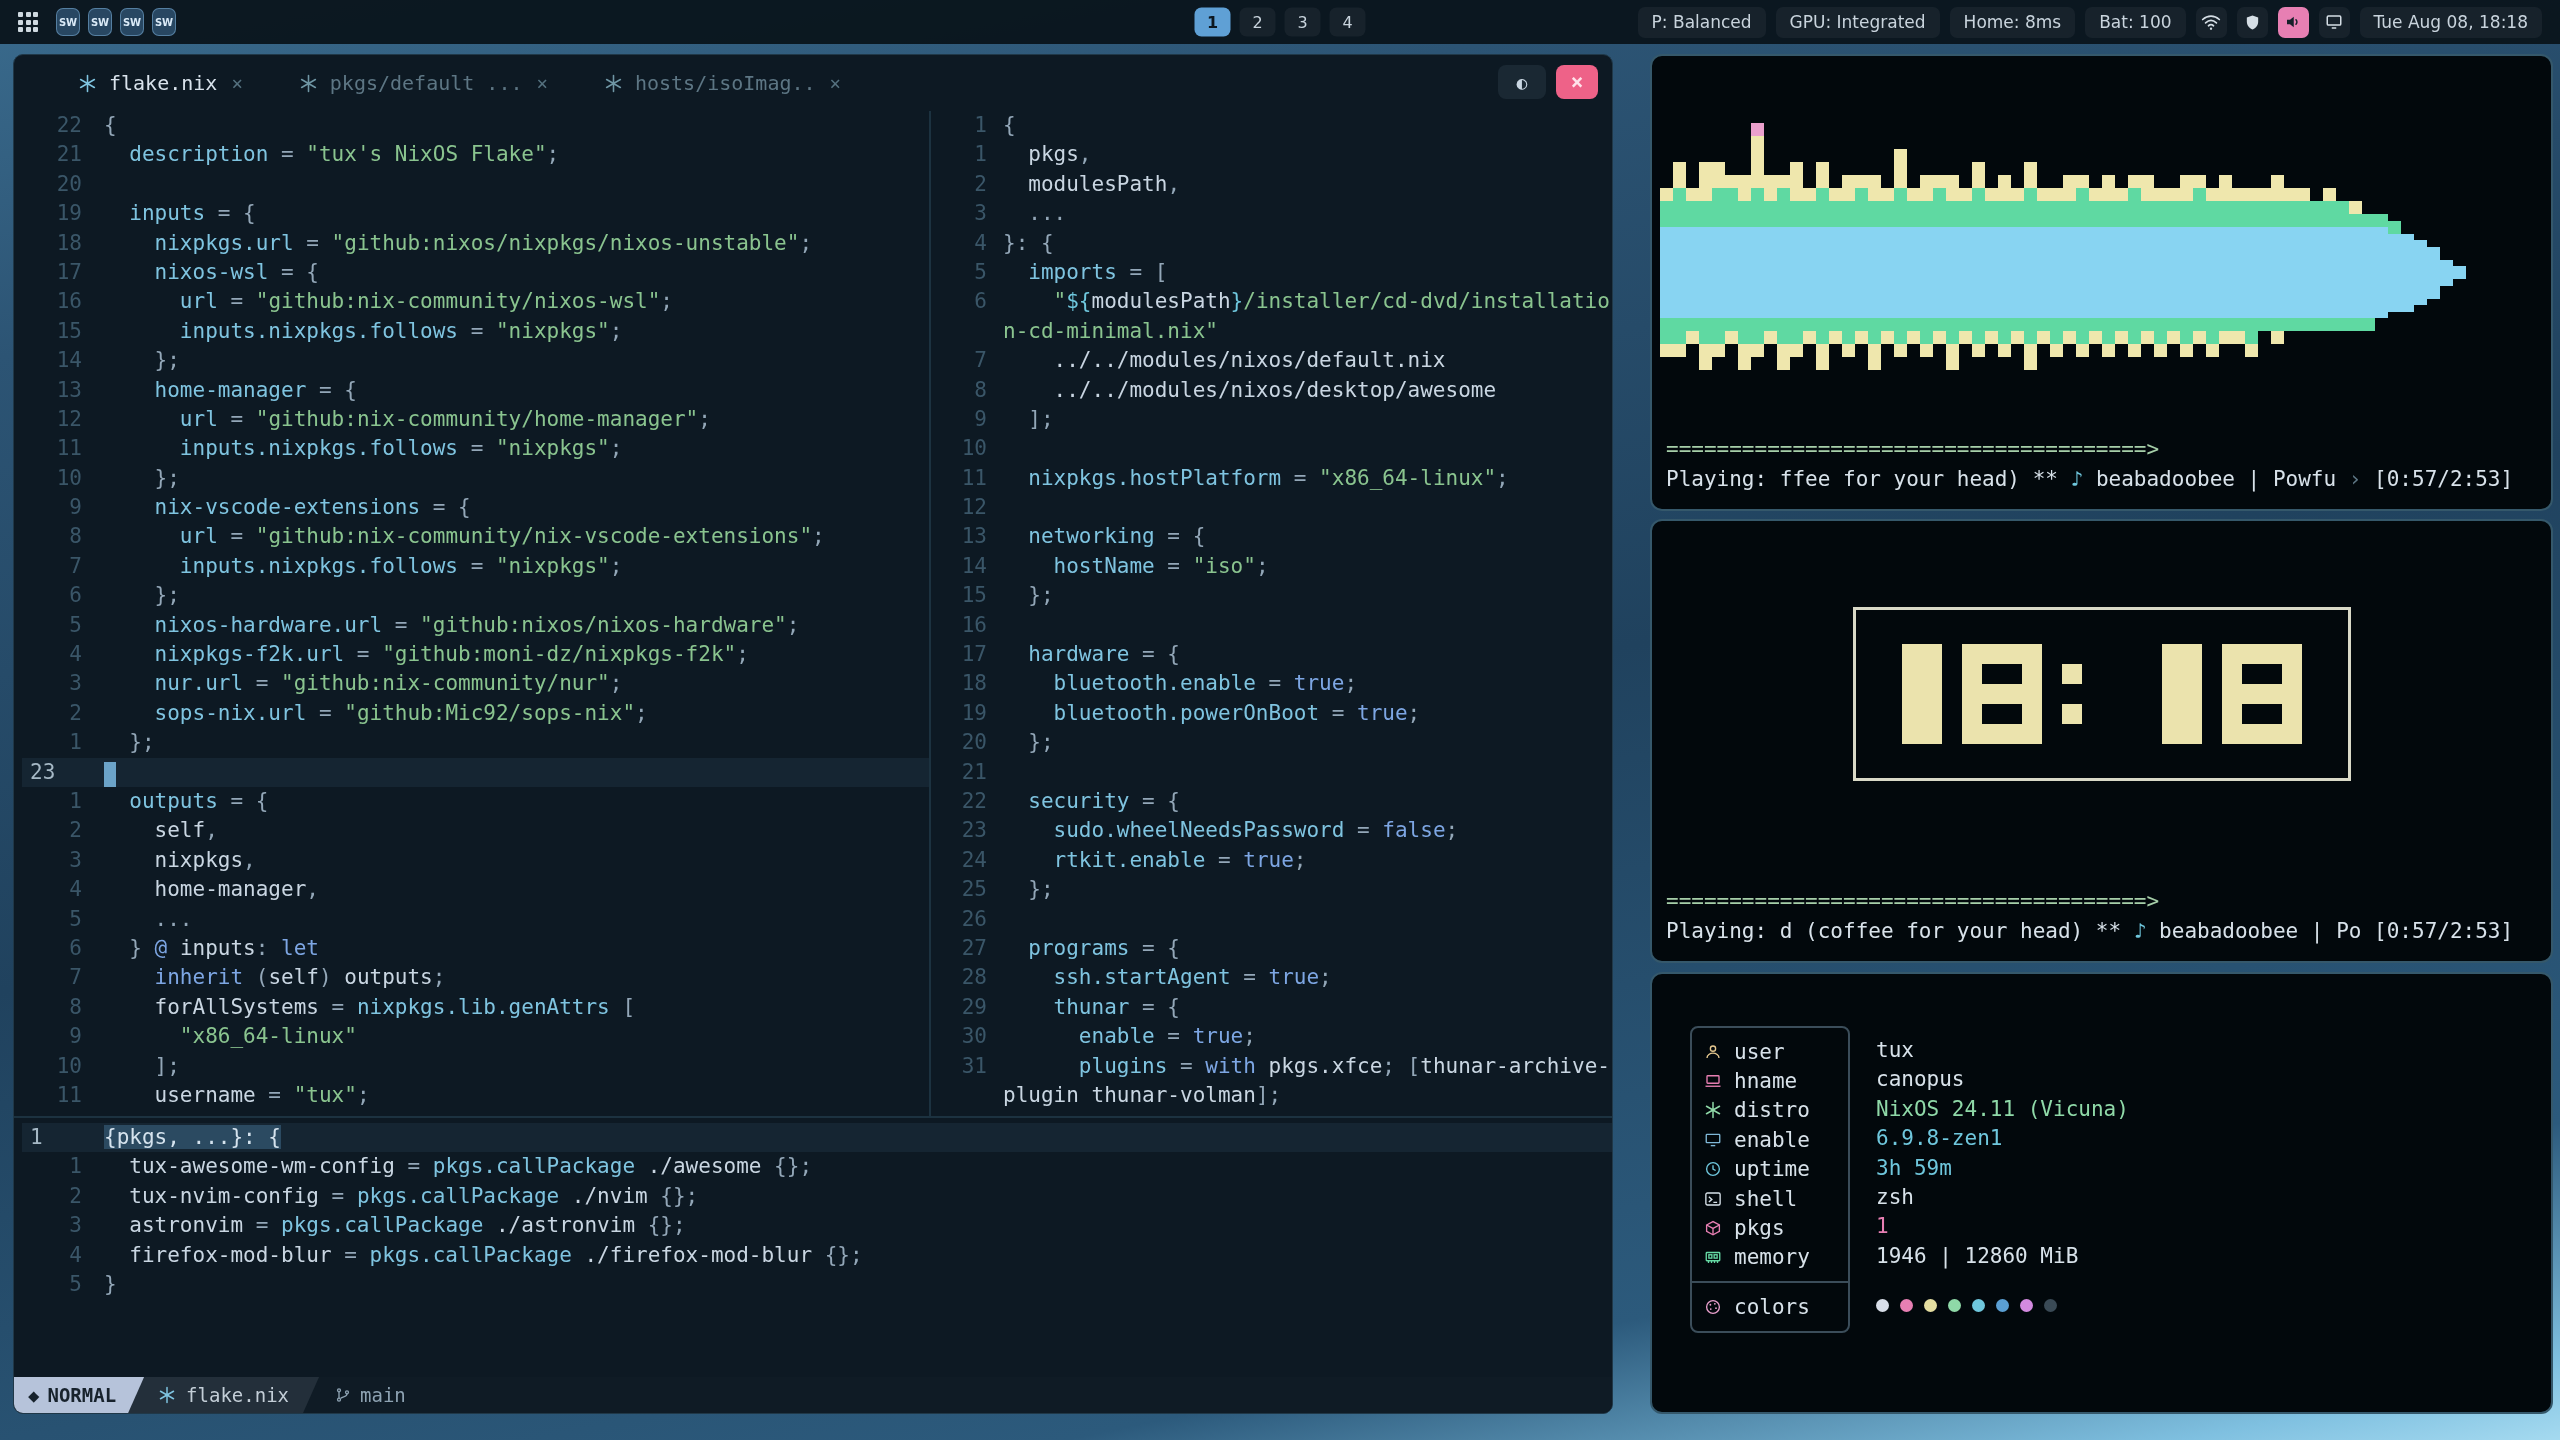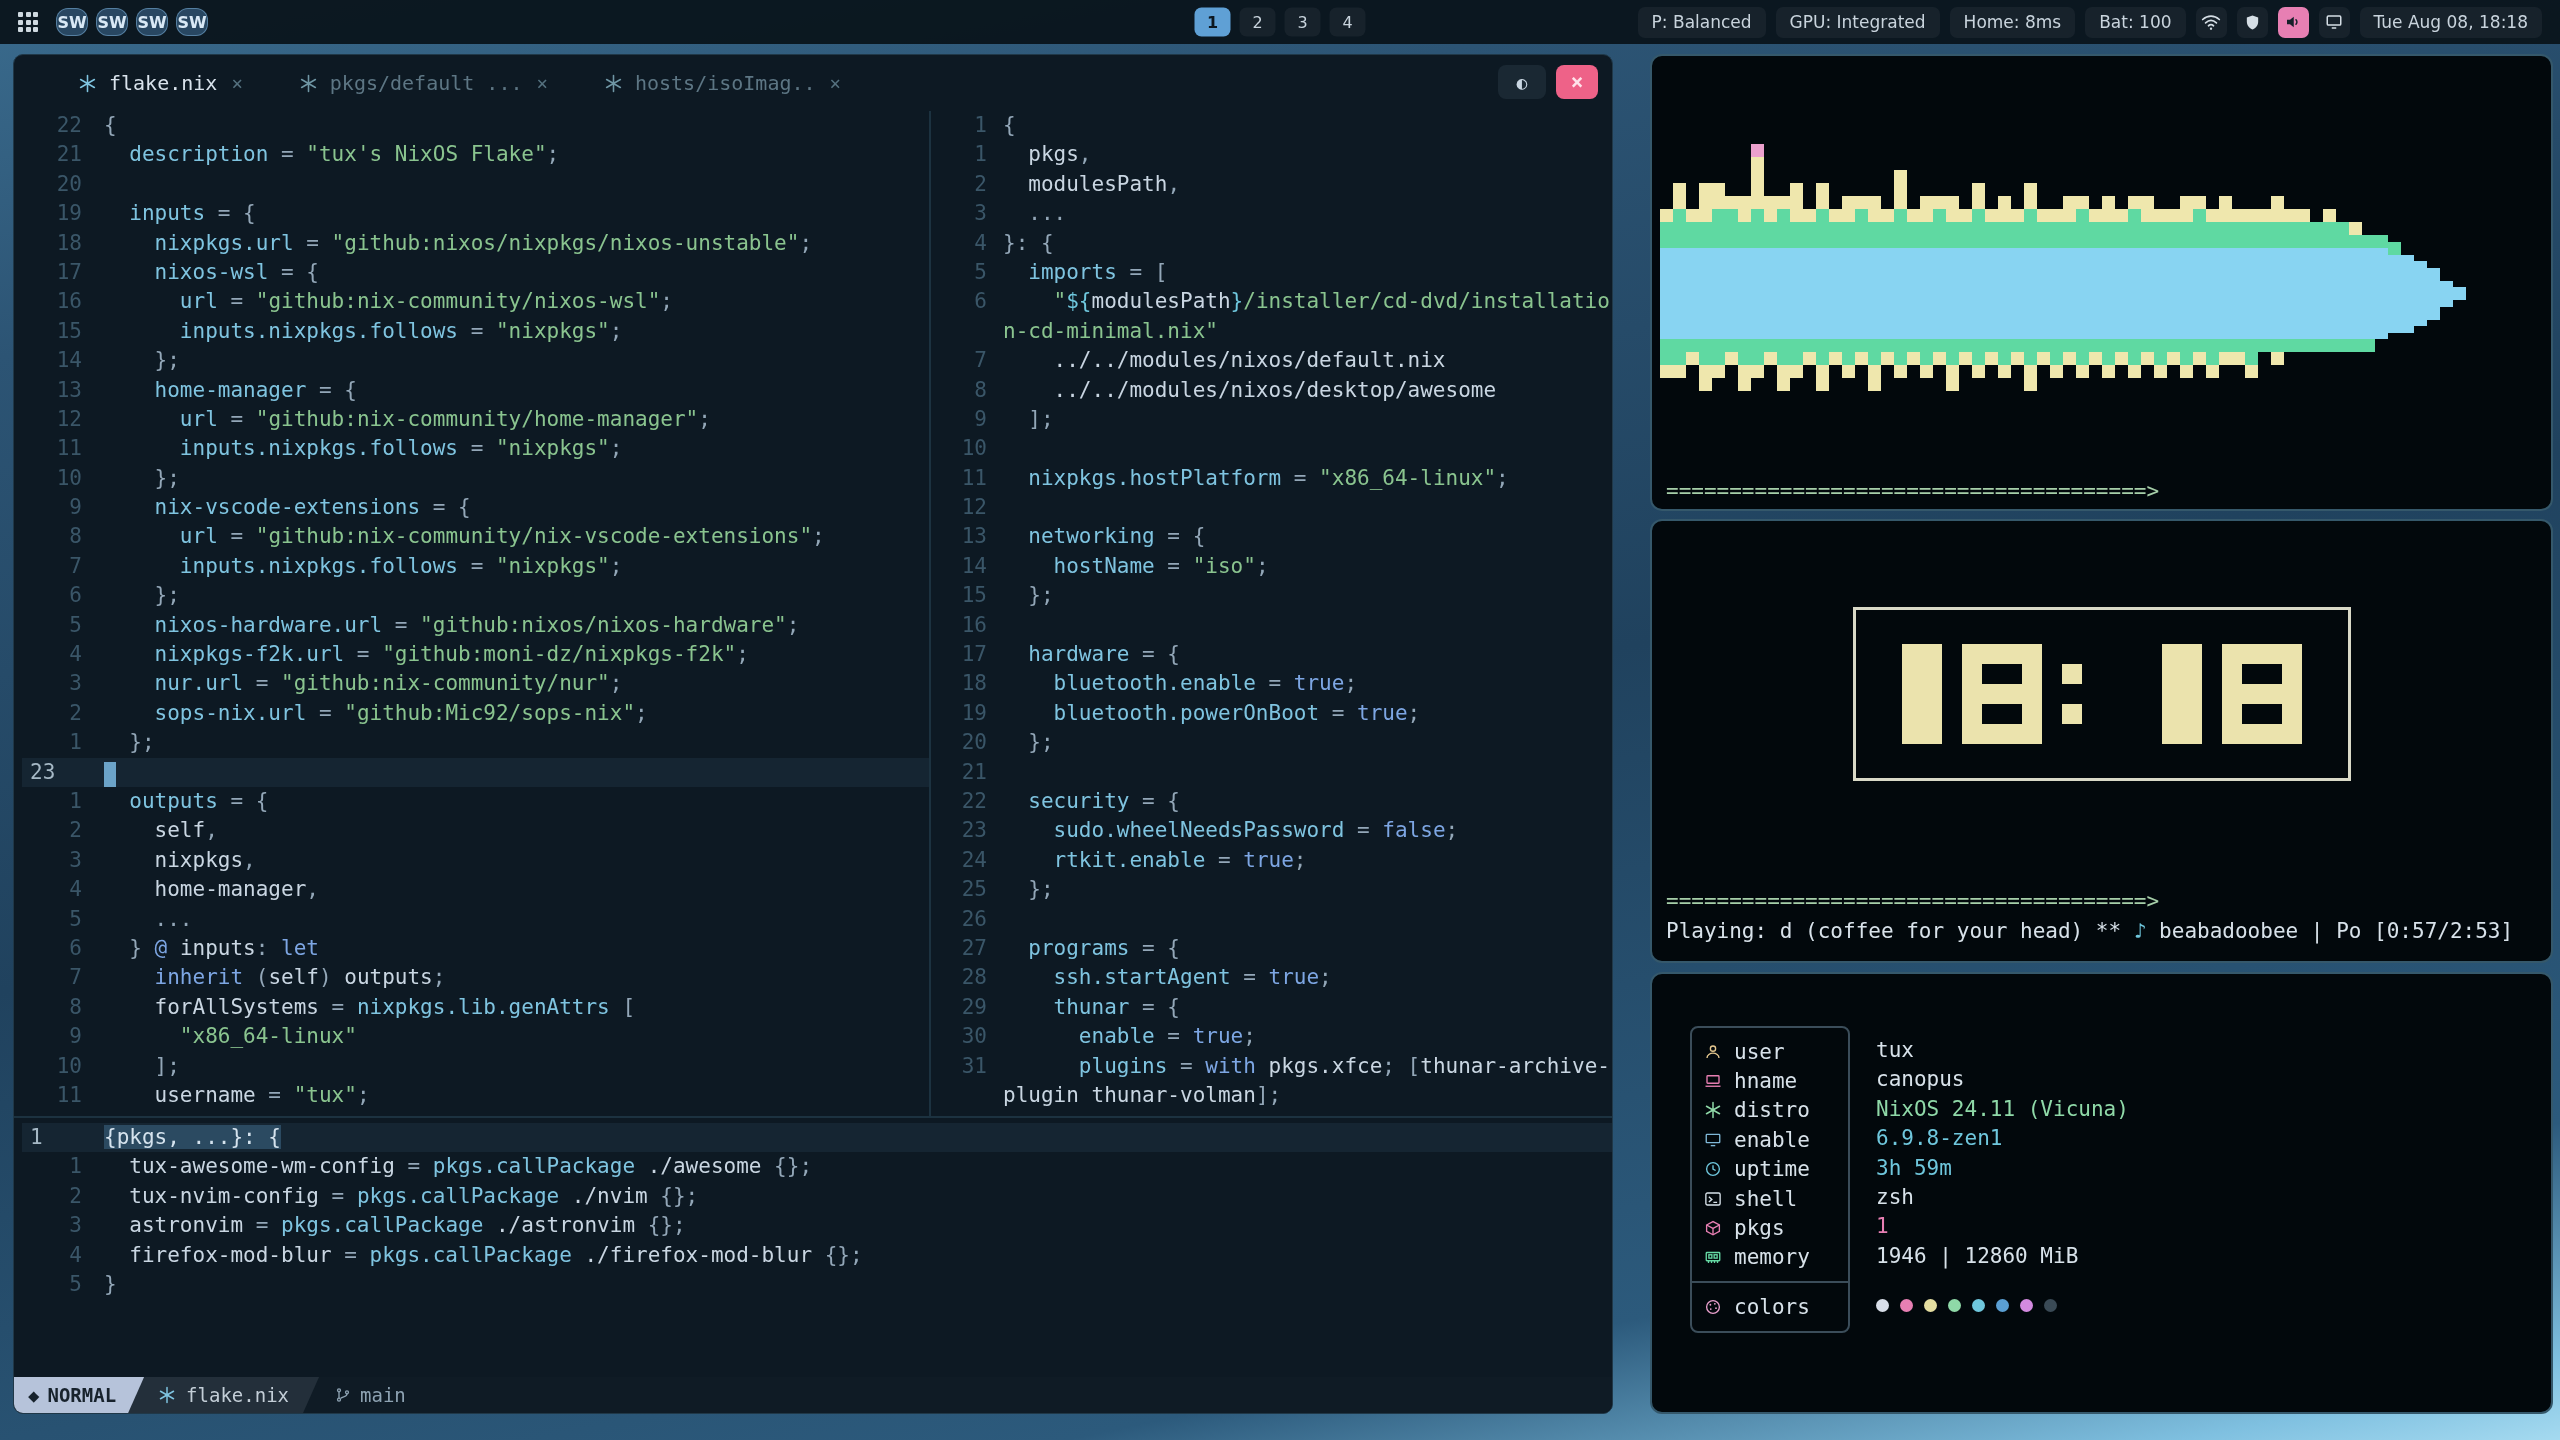--- a/index.html
+++ b/index.html
@@ -6,22 +6,22 @@
   html,body{width:2560px;height:1440px;background:#1d3c58;font-family:"DejaVu Sans Mono",monospace}
   #desktop{position:relative;width:2560px;height:1440px;overflow:hidden;
     background:linear-gradient(168deg,#3a6b8d 0%,#2c5474 18%,#20425e 50%,#2c5a7c 84%,#7fc0e0 96%,#a5daf0 100%)}
   
   #topbar{position:absolute;left:0;top:0;width:2560px;height:44px;background:#0a141bf2;
     display:flex;align-items:center;gap:12px;padding:0 18px;font-family:"DejaVu Sans",sans-serif}
   .pill{height:31px;display:flex;align-items:center;padding:0 14px;background:#17222b;border-radius:7px;
     color:#c9d4dd;font-size:17px;white-space:nowrap}
   #apps-icon{display:grid;grid-template-columns:repeat(3,5px);grid-auto-rows:5px;gap:2.5px;margin-right:6px}
   #apps-icon i{background:#cfd9e0;border-radius:1px}
-  .tag{width:32px;height:28px;border-radius:12px;background:rgba(86,150,205,.38);border:1px solid rgba(140,195,240,.45);
-    color:#d9e9f6;font-size:16px;font-weight:bold;display:flex;align-items:center;justify-content:center}
+  .tag{width:24px;height:28px;border-radius:7px;background:rgba(86,150,205,.38);border:1px solid rgba(140,195,240,.45);
+    color:#d9e9f6;font-size:10px;font-weight:bold;display:flex;align-items:center;justify-content:center}
   #workspaces{position:absolute;left:50%;top:50%;transform:translate(-50%,-50%);display:flex;gap:9px}
   .ws{min-width:36px;height:29px;border-radius:7px;background:#17222b;color:#c9d4dd;font-size:16px;
     display:flex;align-items:center;justify-content:center}
   .ws.active{background:#5fa0d5;color:#0c1720;font-weight:bold}
   #topbar-right{margin-left:auto;display:flex;align-items:center;gap:10px}
   .icon-box{width:31px;height:31px;border-radius:7px;background:#17222b;display:flex;align-items:center;justify-content:center;color:#d5dee5}
   .icon-box.vol{background:#e77fb3;color:#15202a}
   
   #editor{position:absolute;left:13px;top:54px;width:1600px;height:1360px;background:#0d1923;
     border:1px solid #203848;border-radius:10px;overflow:hidden}
@@ -633,20 +633,21 @@
           </div>
           <div class="vcol" style="margin-top: 136.5px;">
             <div class="vb" style="height: 26px; background: rgb(136, 212, 242);"></div>
           </div>
           <div class="vcol" style="margin-top: 143px;">
             <div class="vb" style="height: 13px; background: rgb(136, 212, 242);"></div>
           </div>
         </div>
       </div>
     <div class="term-line c-prog">======================================&gt;</div>
+    <div class="term-line last"><span class="c-w">Playing: </span><span class="c-w">ffee for your head) ** </span><span class="c-cy">♪ </span><span class="c-w">beabadoobee</span><span class="c-w"> | </span><span class="c-w">Powfu</span><span class="c-dim"> › </span><span class="c-w">[0:57/2:53]</span></div>
   </div>
 
   <div id="panel-clock" class="panel">
     <div class="clockbox">
         <div id="clock-digits" style="display:flex;gap:20px">
           <div class="digit" style="grid-template-columns: repeat(2, 20px);">
             <div class="px on"></div>
             <div class="px on"></div>
             <div class="px on"></div>
             <div class="px on"></div>

